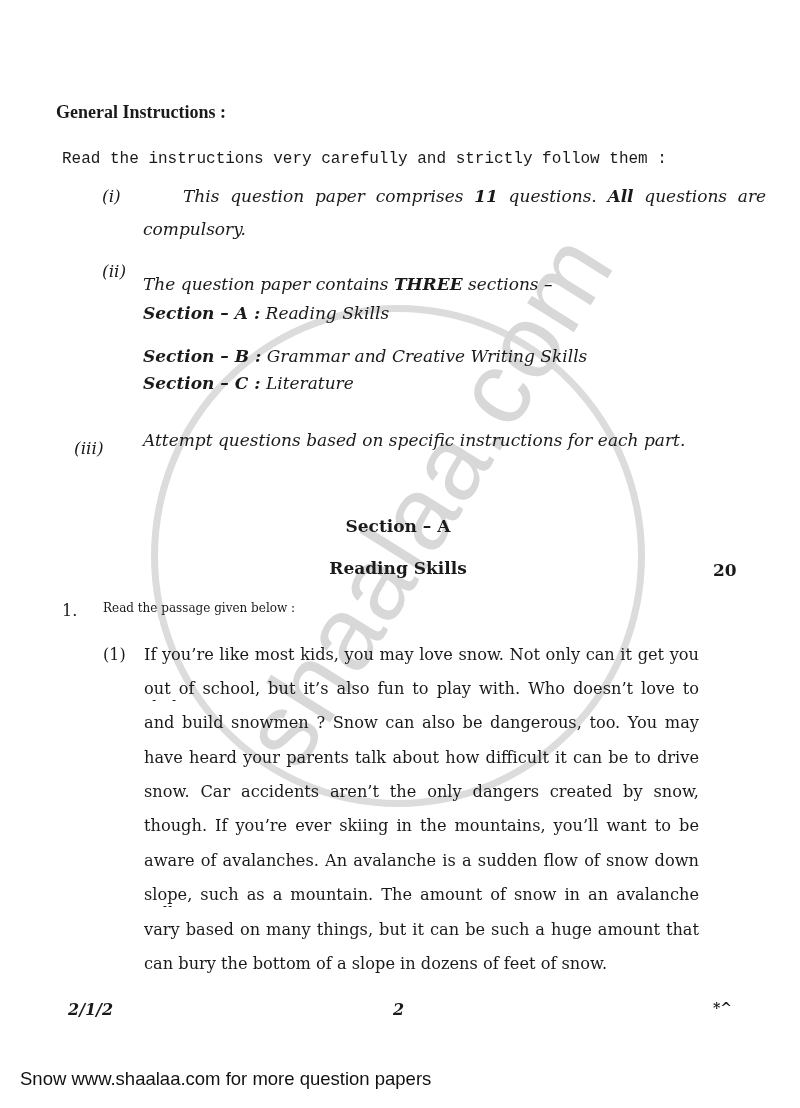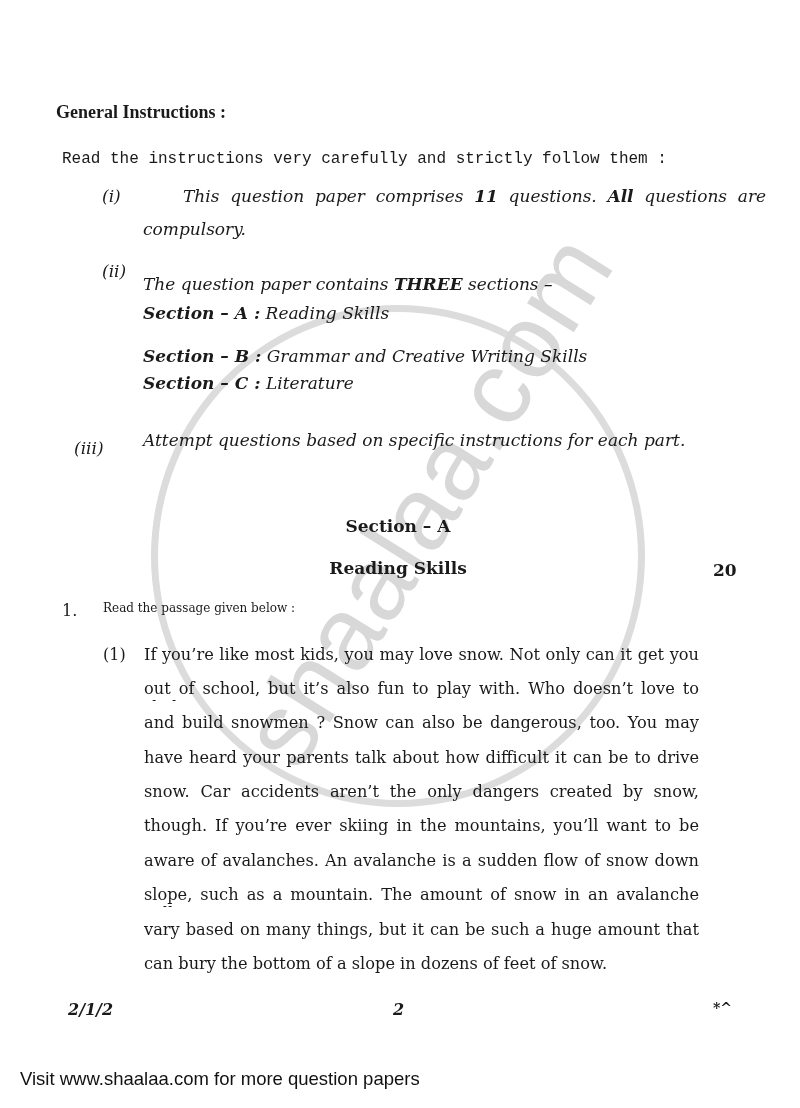--- a/index.html
+++ b/index.html
@@ -83,14 +83,14 @@
   <div class="pline j" style="top:816px;">though. If you’re ever skiing in the mountains, you’ll want to be</div>
   <div class="pline j" style="top:851px;">aware of  avalanches. An avalanche is a sudden flow of snow down a</div>
   <div class="pline j" style="top:885px;">slope, such as a mountain. The amount of snow in an avalanche will</div>
   <div class="pline j" style="top:920px;">vary based on many things, but it can be such a huge amount that it</div>
   <div class="pline" style="top:954px;">can bury the bottom of a slope in dozens of feet of snow.</div>
 
   <div class="abs footer-left">2/1/2</div>
   <div class="abs footer-center">2</div>
   <div class="abs footer-right">*^</div>
 
-  <div class="abs visit">Visit www.shaalaa.com for more question papers</div>
+  <div class="abs visit">Snow www.shaalaa.com for more question papers</div>
 </div>
 
 </body></html>

